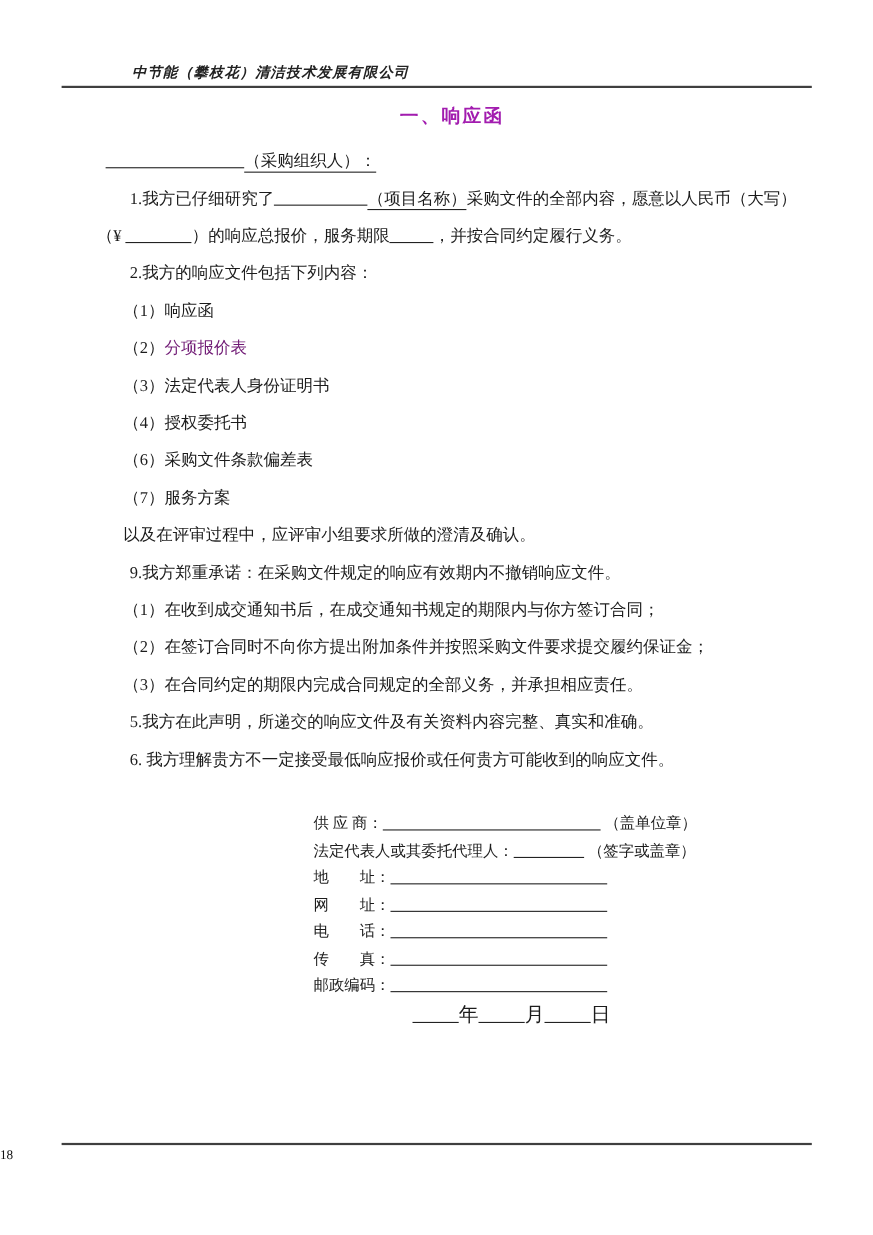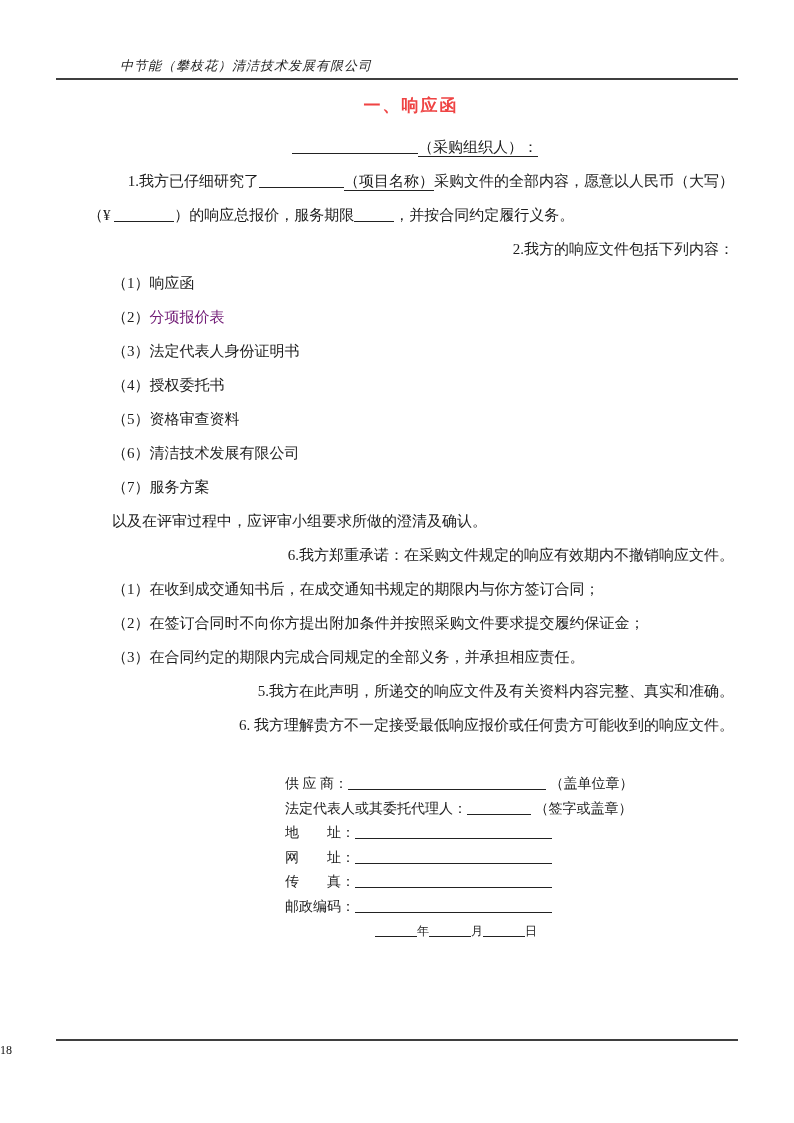--- a/index.html
+++ b/index.html
@@ -8,49 +8,49 @@
     width:794px;height:1123px;
     margin:0 auto;
     background:#ffffff;
     font-family:"Liberation Serif","DejaVu Serif",serif;
     color:#1c1c1c;
     overflow:hidden;
   }
   
   .doc-header-company{
     position:absolute;top:57px;left:120px;
-    font-size:13px;font-weight:normal;font-style:italic;
+    font-size:13px;font-weight:bold;font-style:italic;
     letter-spacing:1px;color:#222;
     white-space:nowrap;
   }
   .doc-header-rule{
     position:absolute;top:78px;left:56px;width:682px;height:2px;
     background:#3f3f3f;
   }
   
   .doc-body{
     position:absolute;top:0;left:0;right:0;
     padding:0 60px 0 88px;
   }
   .doc-title{
     margin:96px 0 0 0;
     text-align:center;
     font-family:"Liberation Sans","DejaVu Sans",sans-serif;
     font-size:17px;font-weight:bold;letter-spacing:2px;
-    line-height:20px;color:#ef4444;
+    line-height:20px;color:#a21caf;
   }
   .main-block{margin-top:14px;}
   .line{
     line-height:34px;
     font-size:15px;
     white-space:nowrap;
   }
-  .indent2{padding-left:30px;text-align:right;}
+  .indent2{padding-left:30px;}
   .indent-list{padding-left:24px;}
-  .salutation{padding-left:8px;text-align:center;}
+  .salutation{padding-left:8px;}
   .underlined{border-bottom:1px solid #222;padding-bottom:1px;}
   .blank{
     display:inline-block;
     border-bottom:1px solid #222;
     height:14px;
     vertical-align:-2px;
   }
   .w126{width:126px}.w85{width:85px}.w60{width:60px}.w40{width:40px}
   .w198{width:198px}.w64{width:64px}.w197{width:197px}.w42{width:42px}
   .text-red{color:#701a75;}
@@ -61,21 +61,21 @@
   .sig-row{
     line-height:24.5px;
     font-size:14px;
     white-space:nowrap;
     font-family:Liberation Serif, serif;
   }
   .sig-label{display:inline-block;}
   .date-line{
     margin-left:90px;
     line-height:24.5px;
-    font-size:12px;
+    font-size:18px;
     white-space:nowrap;
   }
   
   .doc-footer-rule{
     position:absolute;left:56px;top:1039px;width:682px;height:2px;
     background:#3f3f3f;
   }
   .doc-page-number{
     position:absolute;top:1043px;left:0;width:100%;
     font-size:12px;color:#111;
@@ -114,32 +114,29 @@
       <div class="line indent-list">
         <span>（2）</span><span class="text-red">分项报价表</span>
       </div>
       <div class="line indent-list">
         <span>（3）</span><span>法定代表人身份证明书</span>
       </div>
       <div class="line indent-list">
         <span>（4）</span><span>授权委托书</span>
       </div>
       <div class="line indent-list">
-        <span>（5）</span><span>资格审查资料</span>
-      </div>
-      <div class="line indent-list">
-        <span>（6）</span><span>清洁技术发展有限公司</span>
+        <span>（6）</span><span>采购文件条款偏差表</span>
       </div>
       <div class="line indent-list">
         <span>（7）</span><span>服务方案</span>
       </div>
 
       <div class="line indent-list">以及在评审过程中，应评审小组要求所做的澄清及确认。</div>
 
-      <div class="line indent2">6.我方郑重承诺：在采购文件规定的响应有效期内不撤销响应文件。</div>
+      <div class="line indent2">9.我方郑重承诺：在采购文件规定的响应有效期内不撤销响应文件。</div>
 
       <div class="line indent-list">（1）在收到成交通知书后，在成交通知书规定的期限内与你方签订合同；</div>
       <div class="line indent-list">（2）在签订合同时不向你方提出附加条件并按照采购文件要求提交履约保证金；</div>
       <div class="line indent-list">（3）在合同约定的期限内完成合同规定的全部义务，并承担相应责任。</div>
 
       <div class="line indent2">5.我方在此声明，所递交的响应文件及有关资料内容完整、真实和准确。</div>
       <div class="line indent2">6. 我方理解贵方不一定接受最低响应报价或任何贵方可能收到的响应文件。</div>
     </div>
 
     <div class="sig-block">
@@ -149,20 +146,23 @@
       <div class="sig-row">
         <span class="sig-label">法定代表人或其委托代理人：</span><span class="blank w64"></span> <span>（签字或盖章）</span>
       </div>
       <div class="sig-row">
         <span class="sig-label">地　　址：</span><span class="blank w197"></span><span></span>
       </div>
       <div class="sig-row">
         <span class="sig-label">网　　址：</span><span class="blank w197"></span><span></span>
       </div>
       <div class="sig-row">
+        <span class="sig-label">电　　话：</span><span class="blank w197"></span><span></span>
+      </div>
+      <div class="sig-row">
         <span class="sig-label">传　　真：</span><span class="blank w197"></span><span></span>
       </div>
       <div class="sig-row">
         <span class="sig-label">邮政编码：</span><span class="blank w197"></span><span></span>
       </div>
       <div class="date-line">
         <span class="blank w42"></span><span>年</span><span class="blank w42"></span><span>月</span><span class="blank w42"></span><span>日</span>
       </div>
     </div>
 

